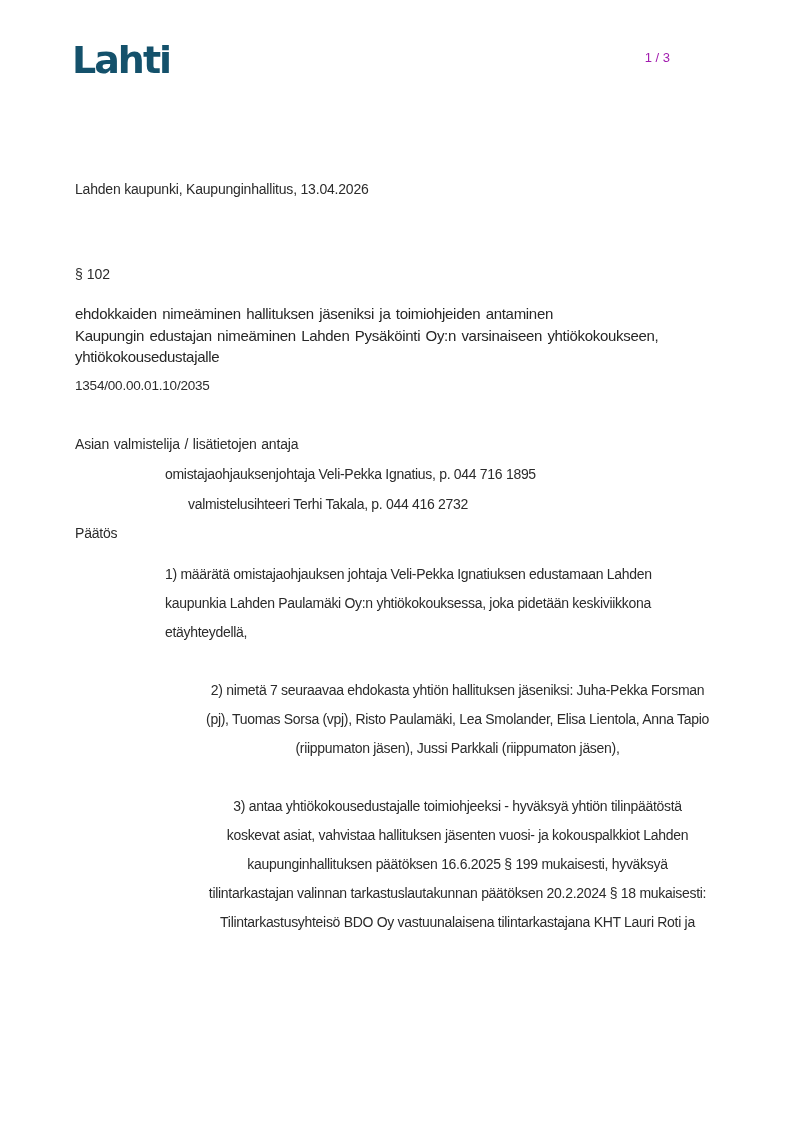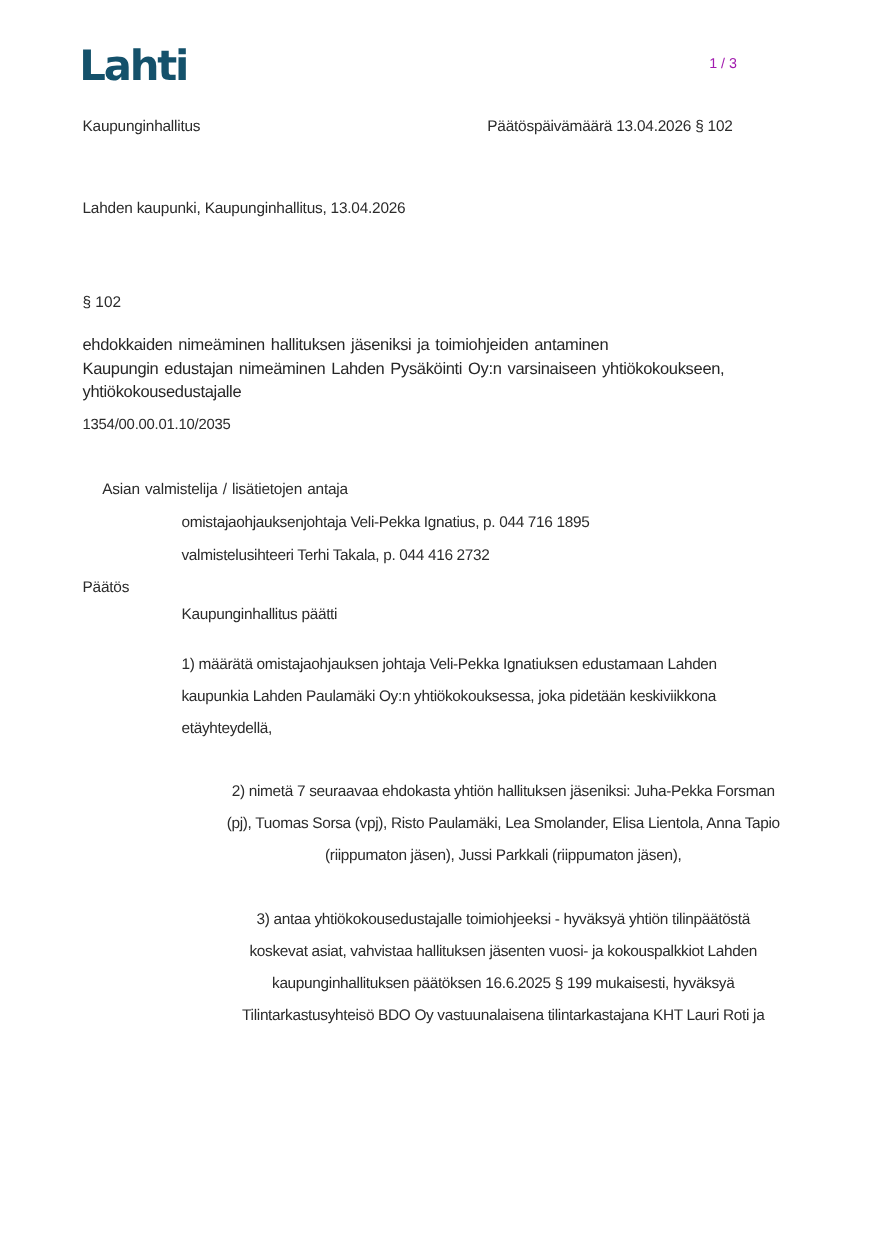--- a/index.html
+++ b/index.html
@@ -74,36 +74,36 @@
   .diary {
     position: absolute;
     left: 75px;
     top: 378px;
     font-size: 13.5px;
     letter-spacing: -0.2px;
     white-space: nowrap;
   }
   .prep-heading {
     position: absolute;
-    left: 93px;
+    left: 75px;
     top: 436px;
     font-size: 14px;
     letter-spacing: -0.2px;
     word-spacing: 1px;
     white-space: nowrap;
   }
   .contact {
     position: absolute;
     left: 165px;
     font-size: 14px;
     letter-spacing: -0.3px;
     white-space: nowrap;
   }
   .contact.c1 { top: 466px; }
-  .contact.c2 { top: 496px; }
+  .contact.c2 { top: 496px; margin-left: 23px; }
   .decision-label {
     position: absolute;
     left: 75px;
     top: 525px;
     font-size: 14px;
     letter-spacing: -0.2px;
     white-space: nowrap;
   }
   .decision-body {
     position: absolute;
@@ -120,24 +120,20 @@
 </style>
 </head>
 <body>
 
 <div class="page">
 
   <div class="logo">Lahti</div>
 
   <div class="page-num">1 / 3</div>
 
-  <div class="header-row">
-    <span>Kaupunginhallitus</span>
-    <span>Päätöspäivämäärä 13.04.2026 § 102</span>
-  </div>
 
   <div class="org-line">Lahden kaupunki, Kaupunginhallitus, 13.04.2026</div>
 
   <div class="section-num">§ 102</div>
 
   <div class="title">
     <div class="tline">ehdokkaiden nimeäminen hallituksen jäseniksi ja toimiohjeiden antaminen</div>
     <div class="tline">Kaupungin edustajan nimeäminen Lahden Pysäköinti Oy:n varsinaiseen yhtiökokoukseen,</div>
     <div class="tline">yhtiökokousedustajalle</div>
   </div>
@@ -145,35 +141,35 @@
   <div class="diary">1354/00.00.01.10/2035</div>
 
   <div class="prep-heading">Asian valmistelija / lisätietojen antaja</div>
 
   <div class="contact c1">omistajaohjauksenjohtaja Veli-Pekka Ignatius, p. 044 716 1895</div>
   <div class="contact c2">valmistelusihteeri Terhi Takala, p. 044 416 2732</div>
 
   <div class="decision-label">Päätös</div>
 
   <div class="decision-body">
-    <div class="dline">Kaupunginhallitus päätti</div>
 
     <div class="para">
       <div class="dline">1) määrätä omistajaohjauksen johtaja Veli-Pekka Ignatiuksen edustamaan Lahden</div>
       <div class="dline">kaupunkia Lahden Paulamäki Oy:n yhtiökokouksessa, joka pidetään keskiviikkona</div>
       <div class="dline">etäyhteydellä,</div>
     </div>
 
     <div class="para gap">
       <div class="dline">2) nimetä 7 seuraavaa ehdokasta yhtiön hallituksen jäseniksi: Juha-Pekka Forsman</div>
       <div class="dline">(pj), Tuomas Sorsa (vpj), Risto Paulamäki, Lea Smolander, Elisa Lientola, Anna Tapio</div>
       <div class="dline">(riippumaton jäsen), Jussi Parkkali (riippumaton jäsen),</div>
     </div>
 
     <div class="para gap">
       <div class="dline">3) antaa yhtiökokousedustajalle toimiohjeeksi - hyväksyä yhtiön tilinpäätöstä</div>
       <div class="dline">koskevat asiat, vahvistaa hallituksen jäsenten vuosi- ja kokouspalkkiot Lahden</div>
       <div class="dline">kaupunginhallituksen päätöksen 16.6.2025 § 199 mukaisesti, hyväksyä</div>
+      <div class="dline">tilintarkastajan valinnan tarkastuslautakunnan päätöksen 20.2.2024 § 18 mukaisesti:</div>
       <div class="dline">Tilintarkastusyhteisö BDO Oy vastuunalaisena tilintarkastajana KHT Lauri Roti ja</div>
     </div>
   </div>
 
 </div>
 
 </body></html>

